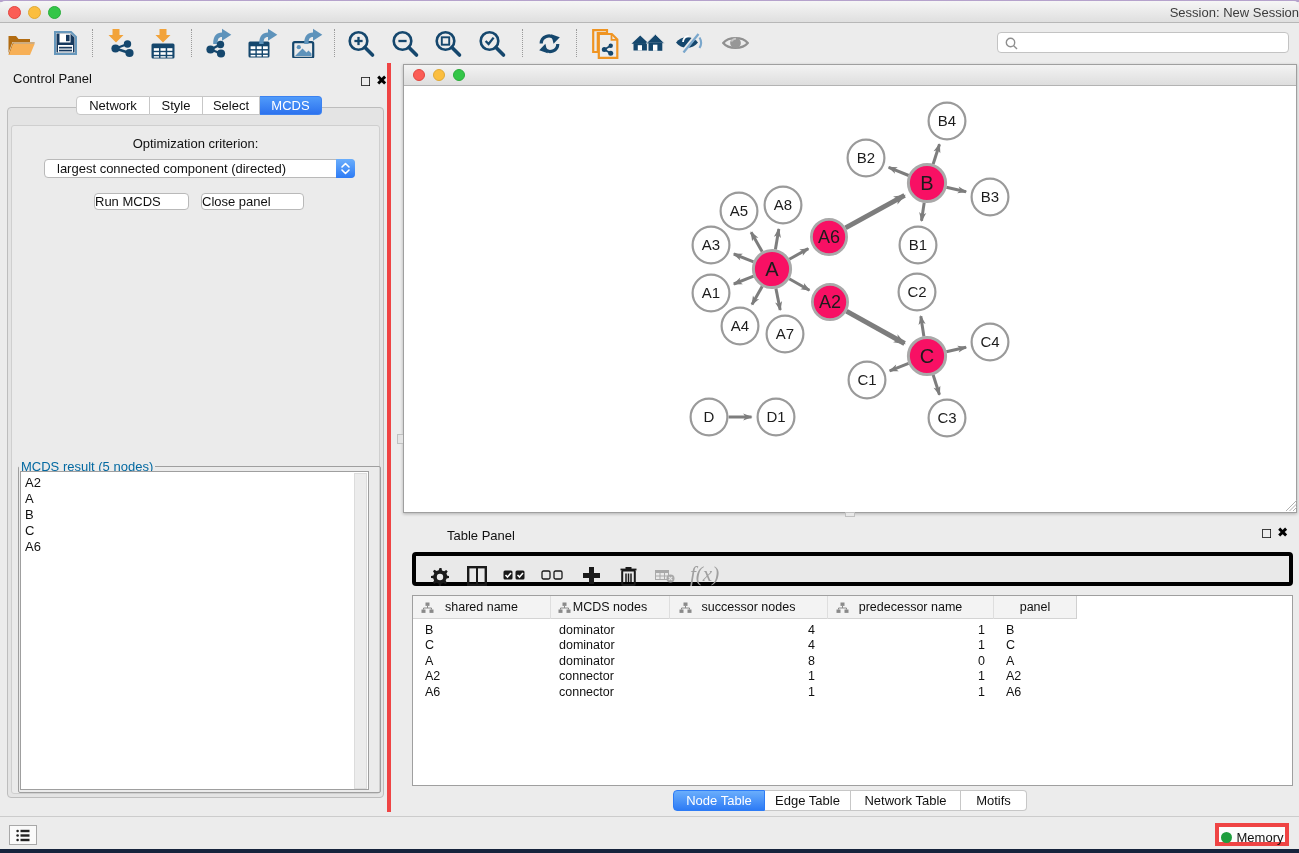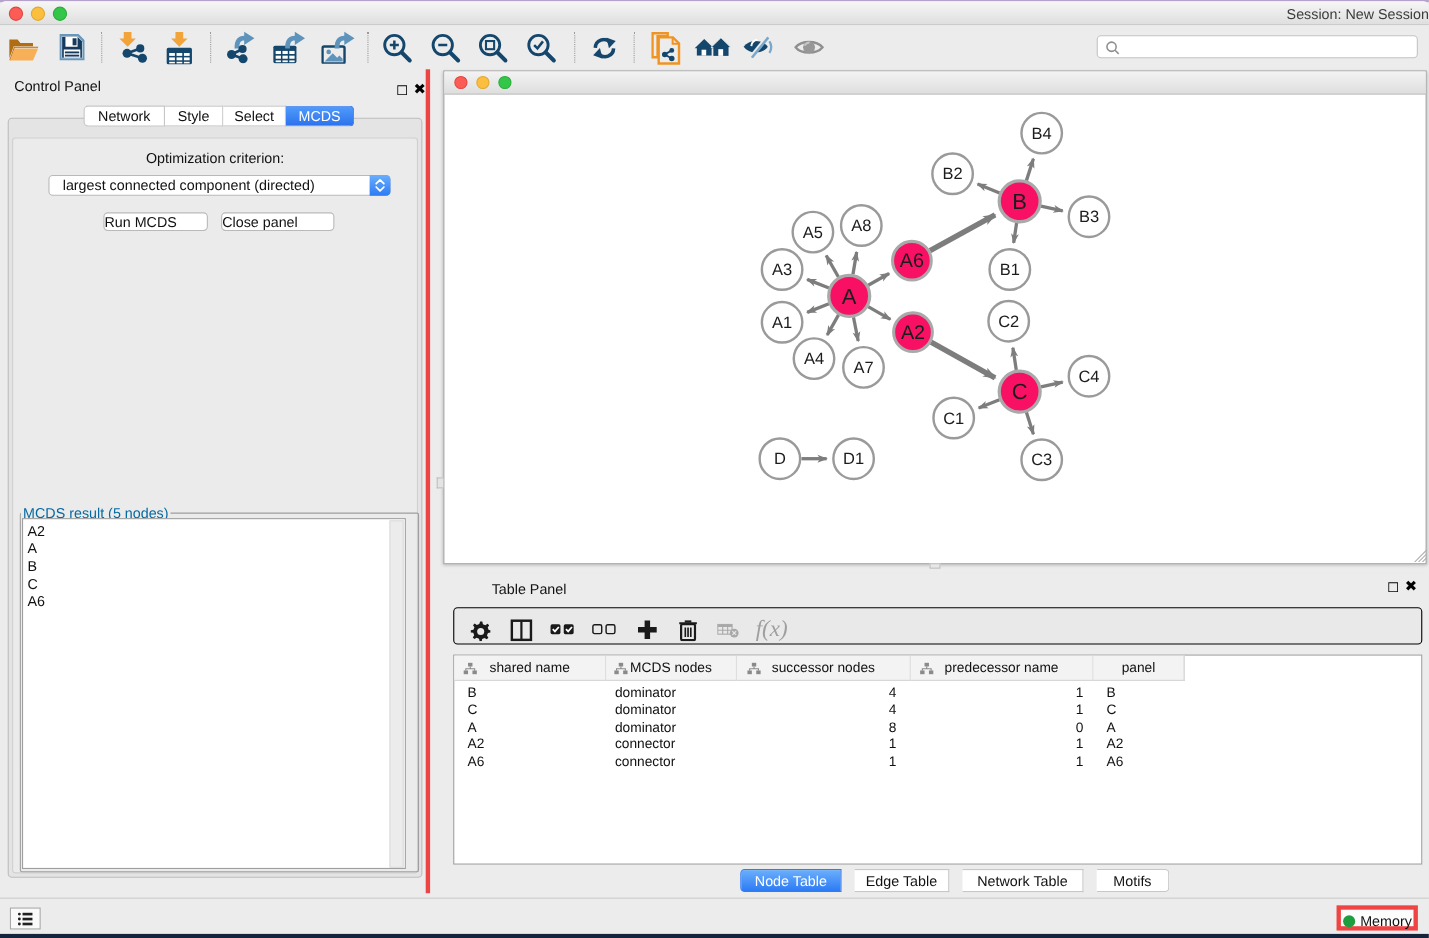--- a/index.html
+++ b/index.html
@@ -63,29 +63,29 @@
 #nw-title { position:absolute; left:0; top:0; width:100%; height:21px;
   background:linear-gradient(#f3f3f3,#dedede); border-bottom:1px solid #b3b3b3; }
 #nw-title .ttl { position:absolute; left:0; right:0; top:3px; text-align:center; font-size:13px;
   font-weight:bold; color:#3c3c3c; }
 .tl2 { position:absolute; top:4px; width:12px; height:12px; border-radius:50%; }
 
 
 #tpanel { left:403px; top:521px; width:896px; height:297px; background:#ececec; }
 #tpanel .hdr { position:absolute; left:13px; top:7px; font-size:13px; color:#111;margin-left:31px; }
 #ttoolbar { position:absolute; left:9px; top:31px; width:881px; height:34px; background:#e9e9e9;
-  border:1px solid #000000; border-radius:4px; }
+  border:4px solid #000000; border-radius:4px; }
 #ttable { position:absolute; left:9px; top:74px; width:881px; height:191px; background:#fff;
   border:1px solid #9f9f9f; }
 #thead { position:absolute; left:0; top:0; width:673px; height:23px; background:#f3f3f3;
   border-bottom:1px solid #d4d4d4; }
 .th { position:absolute; top:0; height:23px; font-size:12.5px; color:#111; text-align:center;
   line-height:23px; border-right:1px solid #dedede; }
 .td { position:absolute; font-size:12.5px; color:#111; height:16px; line-height:16px; }
-#ttabs { position:absolute; left:270px; top:269px; height:21px; display:flex;gap:12px; }
+#ttabs { position:absolute; left:270px; top:269px; height:21px; display:flex; }
 .ttab { height:21px; font-size:13px; color:#111; background:#fff; border:1px solid #c7c7c7;
   border-left:none; display:flex; align-items:center; justify-content:center; }
 .ttab.first { border-left:1px solid #c7c7c7; border-radius:4px 0 0 4px; }
 .ttab.last { border-radius:0 4px 4px 0; }
 .ttab.sel { background:linear-gradient(#6aaefc,#2d7bf5); color:#fff; border-color:#2d7bf5; }
 
 
 #statusbar { left:0; top:816px; width:1299px; height:33px; background:#ececec;
   border-top:1px solid #cccccc; }
 #sb-left { position:absolute; left:9px; top:8px; width:28px; height:20px; background:#fafafa;

